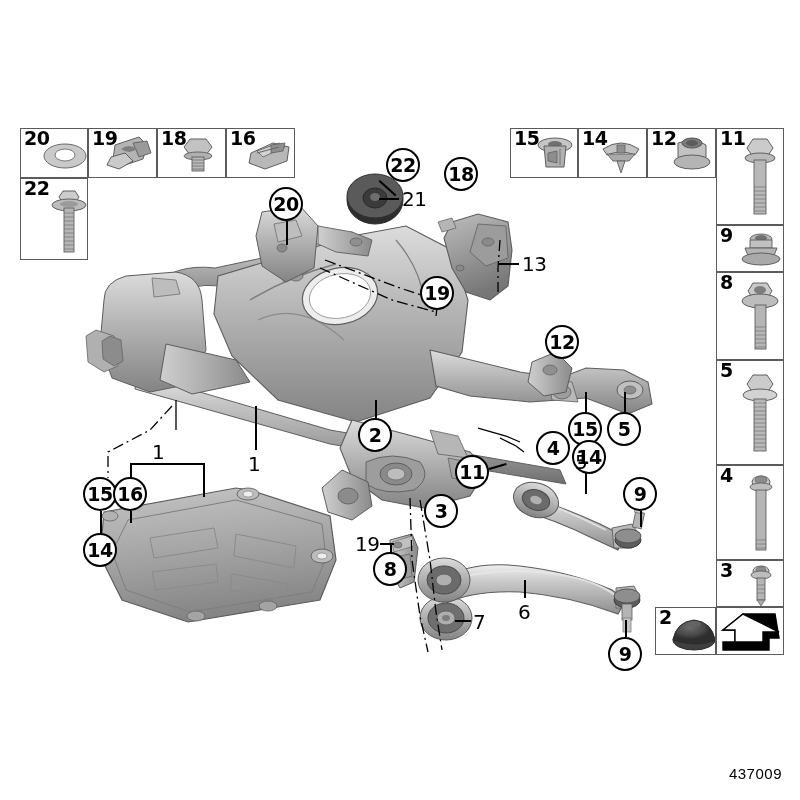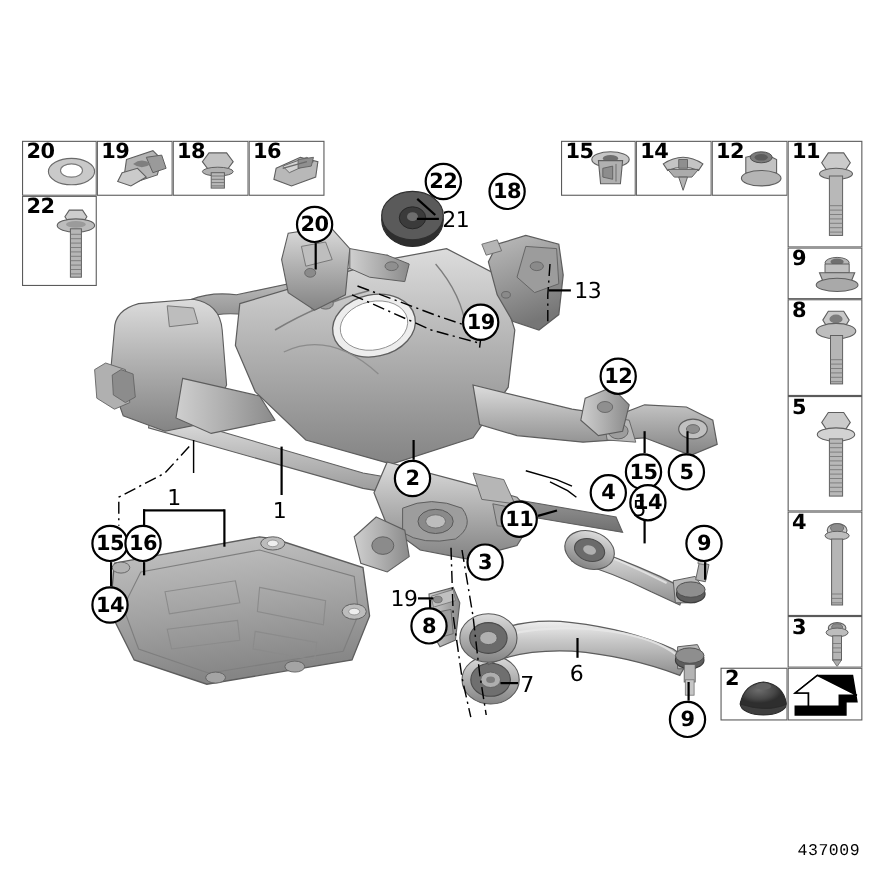--- a/index.html
+++ b/index.html
@@ -21,21 +21,21 @@
            font-size:19px;font-weight:bold;font-family:"DejaVu Sans",sans-serif;
            letter-spacing:-.5px;box-sizing:border-box;z-index:40;}
   .plain{position:absolute;font-size:20px;font-weight:normal;z-index:40;
          font-family:"DejaVu Sans",sans-serif;letter-spacing:-.5px;}
 
   .ln{position:absolute;background:#000;z-index:30;}
   .lnh{height:1.6px;}
   .lnv{width:1.6px;}
 
   #partno{position:absolute;right:18px;bottom:18px;font-size:15px;letter-spacing:.5px;
-          font-family:Liberation Mono, monospace;}
+          font-family:Liberation Sans, sans-serif;}
 
   svg.art{display:block;}
   .arrowbox svg{position:absolute;left:0;top:0;}
 </style>
 </head>
 <body>
 
 <div id="sheet">
 
   <svg class="art" width="800" height="800" style="position:absolute;left:0;top:0;z-index:5">

